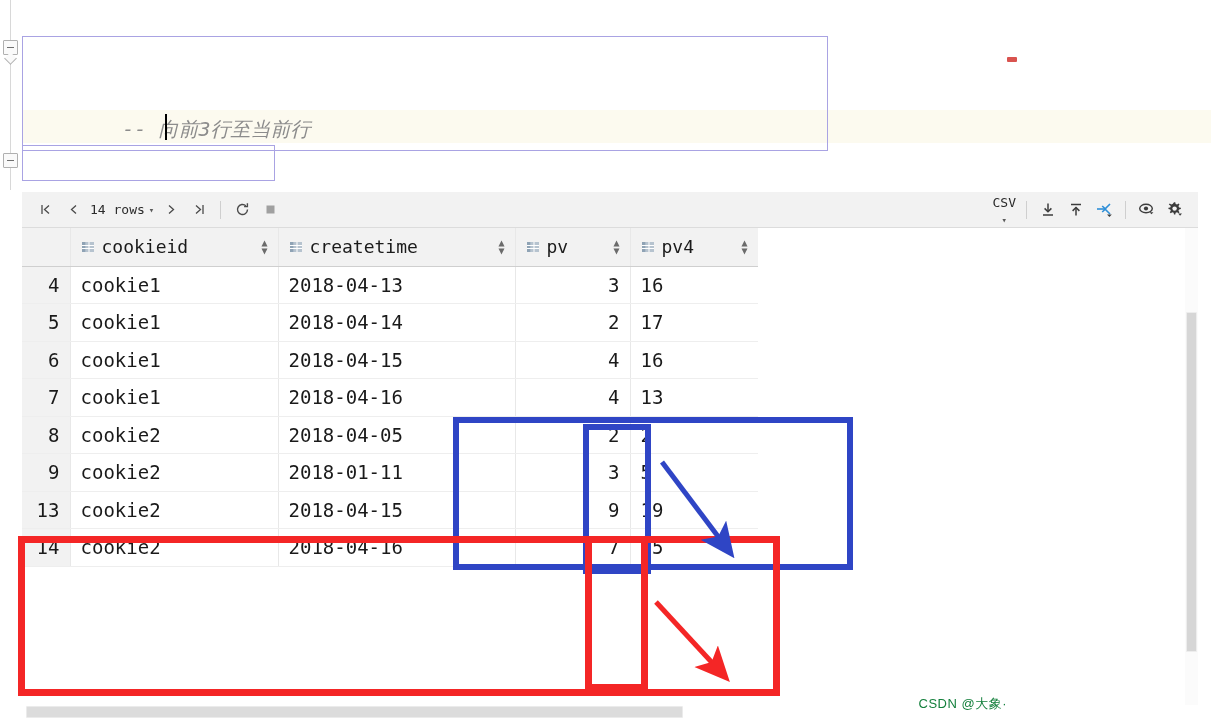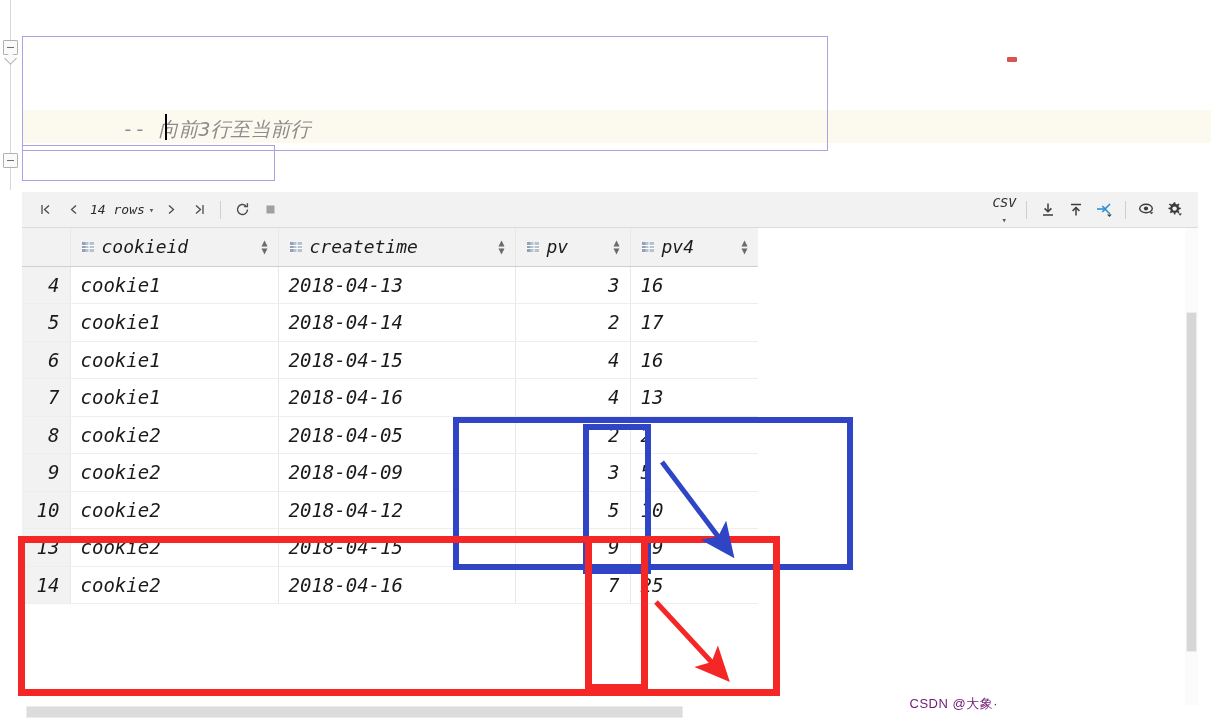--- a/index.html
+++ b/index.html
@@ -69,21 +69,20 @@
   .stripe-gutter {
     position: absolute; right: 0; top: 0; width: 14px; height: 725px;
     background: transparent;
   }
   .stripe { position: absolute; right: 2px; width: 10px; height: 5px; border-radius: 1px; }
 
   
   .result-panel {
     position: absolute; left: 22px; top: 192px; width: 1176px; height: 520px;
     background: #e5e5e5;
-    font-style: italic;
   }
   .res-toolbar {
     position: absolute; left: 0; top: 0; width: 1176px; height: 36px;
     background: #f2f2f2; border-bottom: 1px solid #dcdcdc;
     display: flex; align-items: center;
   }
   .tb-left { display: flex; align-items: center; gap: 2px; padding-left: 10px; }
   .tb-right { margin-left: auto; display: flex; align-items: center; gap: 2px; padding-right: 10px; }
   .tb-btn {
     width: 26px; height: 26px; display: flex; align-items: center; justify-content: center;
@@ -153,22 +152,22 @@
   
   .anno { position: absolute; pointer-events: none; }
   .box-blue-outer { left: 453px; top: 417px; width: 400px; height: 153px; border: 6px solid #2f45c5; }
   .box-blue-inner { left: 583px; top: 424px; width: 68px; height: 150px; border: 6px solid #2f45c5; }
   .box-red-outer  { left: 18px;  top: 536px; width: 762px; height: 160px; border: 7px solid #f42626; }
   .box-red-inner  { left: 585px; top: 536px; width: 63px;  height: 155px; border: 7px solid #f42626; }
   .arrow-svg { position: absolute; left: 0; top: 0; width: 1211px; height: 725px; pointer-events: none; }
 
   
   .watermark {
-    position: absolute; right: 21px; bottom: 12px;
-    font-family: "Liberation Sans", sans-serif; font-size: 13px; color: #701a75;
+    position: absolute; right: 12px; bottom: 12px;
+    font-family: "Liberation Sans", sans-serif; font-size: 13px; color: #15803d;
     letter-spacing: 0.5px;
   }
 </style>
 </head>
 <body>
 
 <div id="root">
 
   <div class="editor">
     <div class="caret-line-bg"></div>
@@ -390,30 +389,23 @@
             <tr>
               <td class="c-num">8</td>
               <td class="c-cookie">cookie2</td>
               <td class="c-time">2018-04-05</td>
               <td class="c-pv">2</td>
               <td class="c-pv4">2</td>
             </tr>
             <tr>
               <td class="c-num">9</td>
               <td class="c-cookie">cookie2</td>
-              <td class="c-time">2018-04-09</td>
+              <td class="c-time">2018-01-11</td>
               <td class="c-pv">3</td>
               <td class="c-pv4">5</td>
-            </tr>
-            <tr>
-              <td class="c-num">10</td>
-              <td class="c-cookie">cookie2</td>
-              <td class="c-time">2018-04-12</td>
-              <td class="c-pv">5</td>
-              <td class="c-pv4">10</td>
             </tr>
             <tr>
               <td class="c-num">13</td>
               <td class="c-cookie">cookie2</td>
               <td class="c-time">2018-04-15</td>
               <td class="c-pv">9</td>
               <td class="c-pv4">19</td>
             </tr>
             <tr>
               <td class="c-num">14</td>

